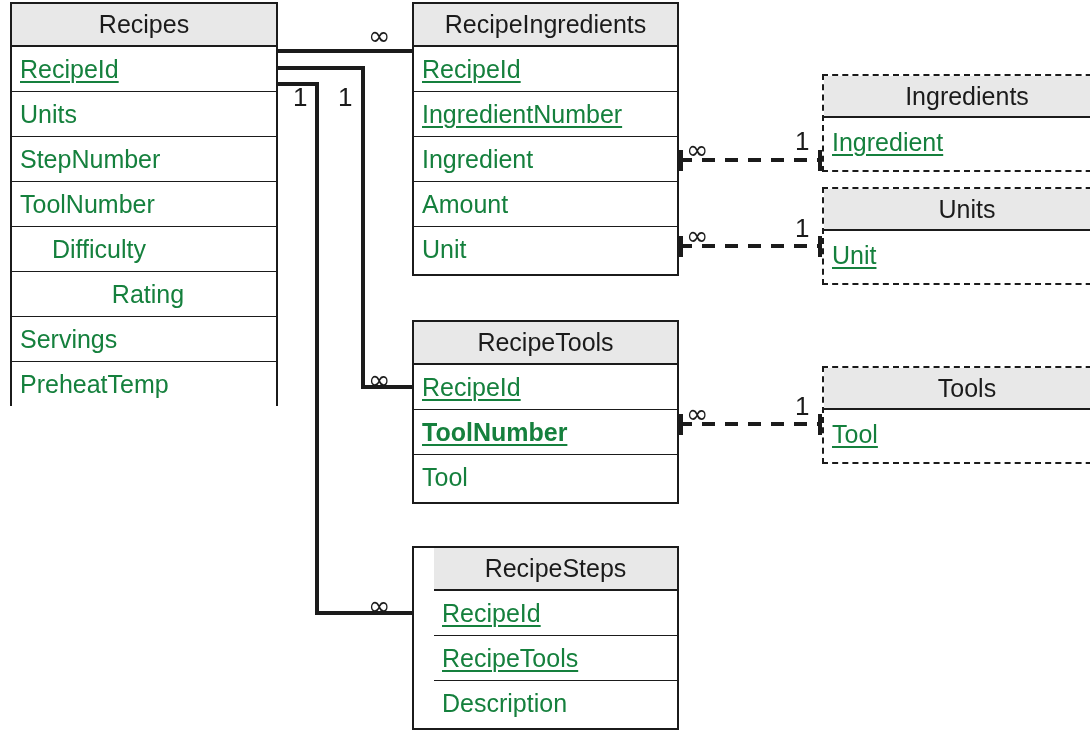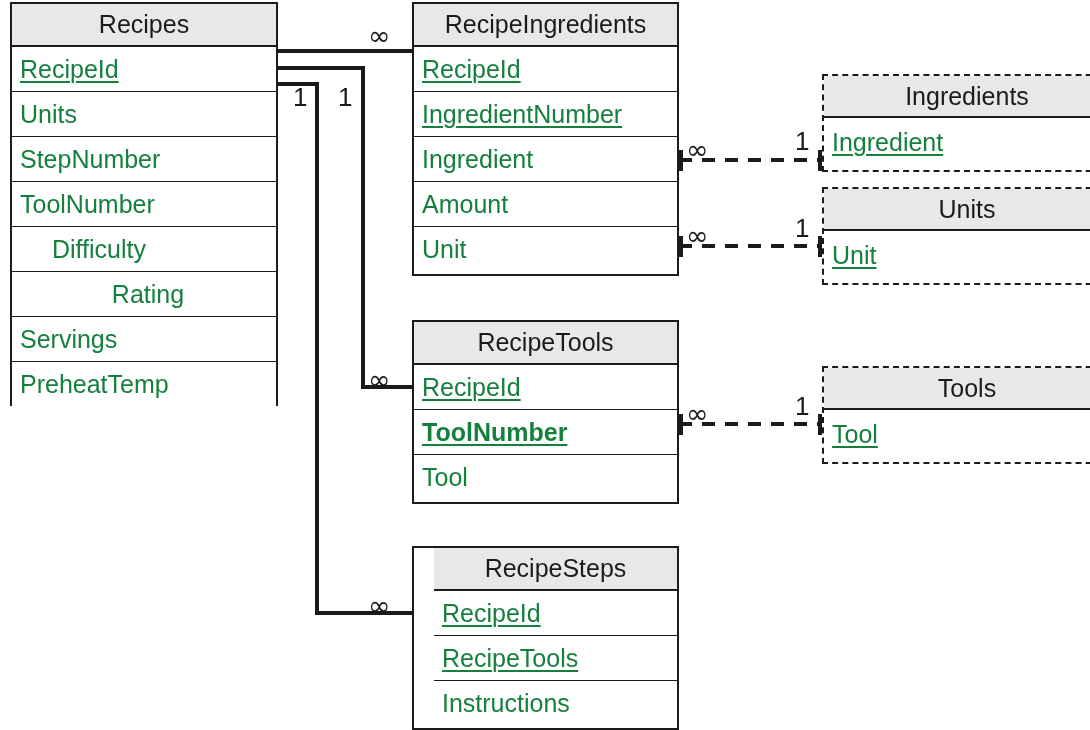--- a/index.html
+++ b/index.html
@@ -195,21 +195,21 @@
 
   <div class="entity solid" style="left:412px; top:546px; width:267px; height:184px;padding-left:20px;">
     <div class="ent-header" style="height:43px;">RecipeSteps</div>
     <div class="ent-field" style="height:45px;">
       <span class="key">RecipeId</span>
     </div>
     <div class="ent-field" style="height:45px;">
       <span class="key">RecipeTools</span>
     </div>
     <div class="ent-field last" style="height:45px;">
-      <span>Instructions</span>
+      <span>Description</span>
     </div>
   </div>
 
   <div class="entity dashed" style="left:822px; top:74px; width:290px; height:98px;">
     <div class="ent-header" style="height:42px;">Ingredients</div>
     <div class="ent-field last" style="height:49px;">
       <span class="key">Ingredient</span>
     </div>
   </div>
 

